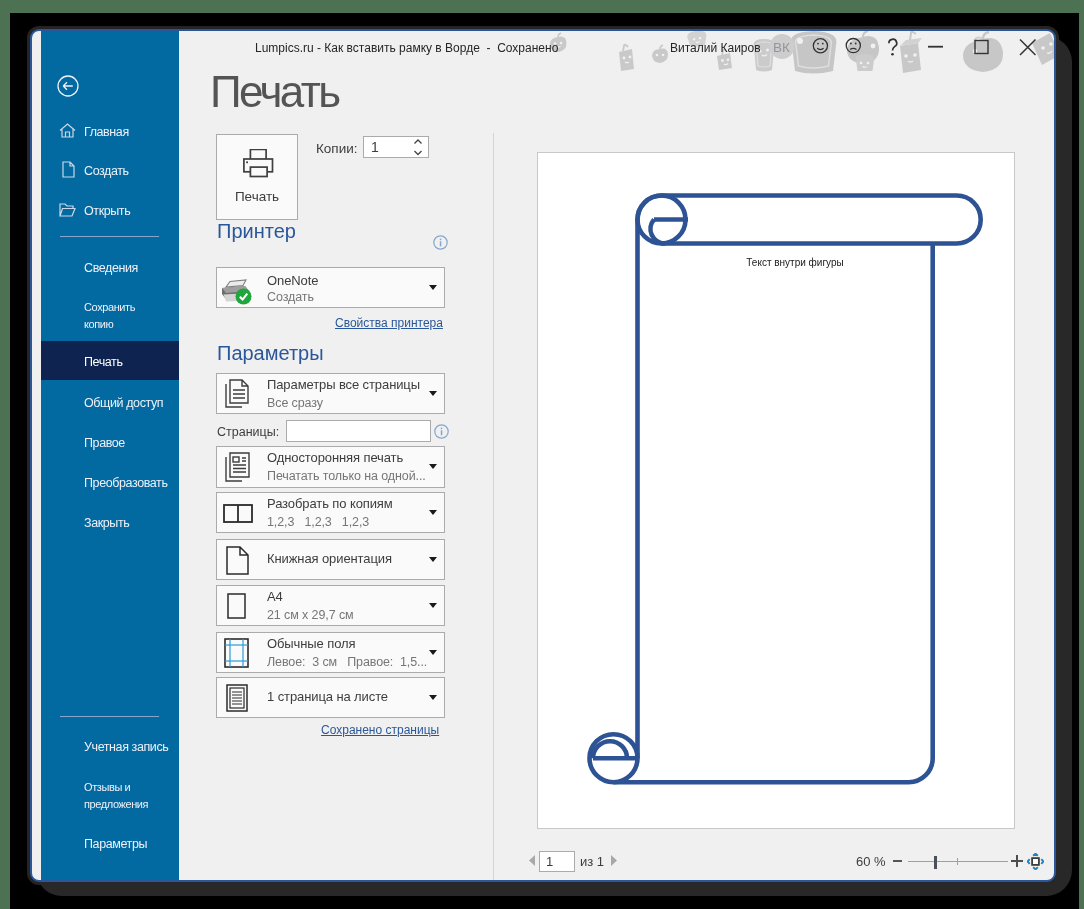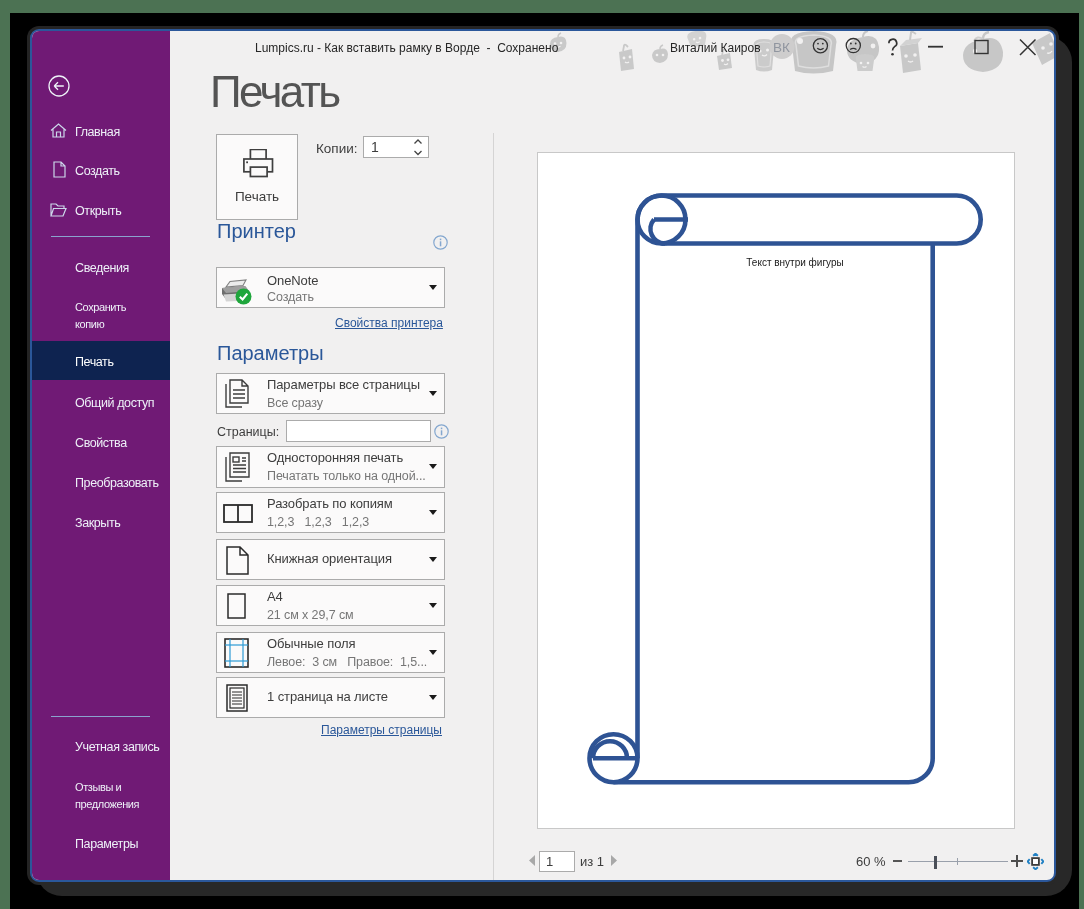--- a/index.html
+++ b/index.html
@@ -6,21 +6,21 @@
   body{width:1084px;height:909px;background:#000;position:relative;overflow:hidden;
        font-family:"Liberation Sans",sans-serif;}
   .abs{position:absolute;}
   #greenL{left:0;top:0;width:10px;height:909px;background:#4c7253;}
   #greenT{left:0;top:0;width:1084px;height:13px;background:#4c7253;}
   #greenR{left:1079px;top:0;width:5px;height:909px;background:#4c7253;}
   #shadow{left:36px;top:36px;width:1036px;height:860px;background:#282828;border-radius:26px;}
   #win{left:30px;top:29px;width:1026px;height:853px;box-sizing:border-box;background:#f1f0f0;
        border:2px solid #2b579a;border-radius:9px;overflow:hidden;box-shadow:0 0 0 3px rgba(40,40,40,0.9);}
   
-  #side{left:0;top:0;width:138px;height:849px;background:#701a75;}
+  #side{left:9px;top:0;width:138px;height:849px;background:#0369a1;}
   .nav{position:absolute;left:43px;color:#eef1f8;font-size:12.5px;letter-spacing:-0.4px;line-height:16px;white-space:nowrap;}
   .nav2{position:absolute;left:43px;color:#eef1f8;font-size:11px;letter-spacing:-0.4px;line-height:17px;}
   #navsel{position:absolute;left:0;top:310px;width:138px;height:39px;background:#0e2350;}
   .sep{position:absolute;left:19px;width:99px;height:1px;background:#8aa3cd;}
   
   #tbar{left:138px;top:0;width:884px;height:34px;color:#262626;font-size:12px;z-index:2;text-align:right;}
   #ttext{position:absolute;left:85px;top:10px;white-space:nowrap;}
   #uname{position:absolute;left:500px;top:10px;white-space:nowrap;}
   
   #title{left:178px;top:36px;font-size:44px;color:#545454;letter-spacing:-2.6px;}
@@ -68,21 +68,21 @@
     <svg class="abs" style="left:18px;top:172px" width="17" height="14" viewBox="0 0 17 14">
       <path d="M1 13 V1 H6 L8 3 H14 V5.5 M1 13 L3.5 5.5 H16 L13 13 Z" fill="none" stroke="#ccd7ea" stroke-width="1.2"></path>
     </svg>
     <div class="nav" style="top:172px">Открыть</div>
     <div class="sep" style="top:205px"></div>
     <div class="nav" style="top:229px">Сведения</div>
     <div class="nav2" style="top:268px">Сохранить<br>копию</div>
     <div id="navsel"></div>
     <div class="nav" style="top:323px;color:#fff">Печать</div>
     <div class="nav" style="top:364px">Общий доступ</div>
-    <div class="nav" style="top:404px">Свойства</div>
+    <div class="nav" style="top:404px">Правое</div>
     <div class="nav" style="top:444px">Преобразовать</div>
     <div class="nav" style="top:484px">Закрыть</div>
     <div class="sep" style="top:685px"></div>
     <div class="nav" style="top:708px">Учетная запись</div>
     <div class="nav2" style="top:748px">Отзывы и<br>предложения</div>
     <div class="nav" style="top:805px">Параметры</div>
   </div>
 
   <div class="abs" id="tbar">
     <div id="ttext">Lumpics.ru - Как вставить рамку в Ворде&nbsp; -&nbsp; Сохранено</div>
@@ -315,21 +315,21 @@
   </div>
   <div class="box" style="top:646px">
     <svg class="icn" style="left:9px;top:6px" width="22" height="28" viewBox="0 0 22 28">
       <rect x="1" y="1" width="20" height="26" fill="none" stroke="#2b2b2b" stroke-width="1.5"></rect>
       <rect x="4" y="4" width="14" height="20" fill="none" stroke="#2b2b2b" stroke-width="1.2"></rect>
       <path d="M6 8 H16 M6 11 H16 M6 14 H16 M6 17 H16 M6 20 H16" stroke="#2b2b2b" stroke-width="1"></path>
     </svg>
     <div class="bt0">1 страница на листе</div>
     <div class="dar"></div>
   </div>
-  <div class="lnk" style="left:289px;top:692px">Параметры страницы</div>
+  <div class="lnk" style="left:289px;top:692px">Сохранено страницы</div>
 
   <div class="abs" id="vline"></div>
   <svg class="abs" id="page" width="478" height="677" viewBox="0 0 478 677">
     <rect x="0.5" y="0.5" width="477" height="676" fill="#fff" stroke="#c8c8c8" stroke-width="1"></rect>
     <g fill="none" stroke="#2e5394" stroke-width="4.6">
       <path d="M100.5 606.2 V67.5 A24 24 0 0 1 124.5 43.5 H419.7 A24 24 0 0 1 419.7 91.5 H124.5"></path>
       <circle cx="124.5" cy="67.5" r="24"></circle>
       <path d="M117 67.5 A14.5 14.5 0 0 0 128 91.5"></path>
       <path d="M117 67.5 H151"></path>
       <path d="M395.7 91.5 V606.2 A24 24 0 0 1 371.7 630.2 H76.5"></path>

